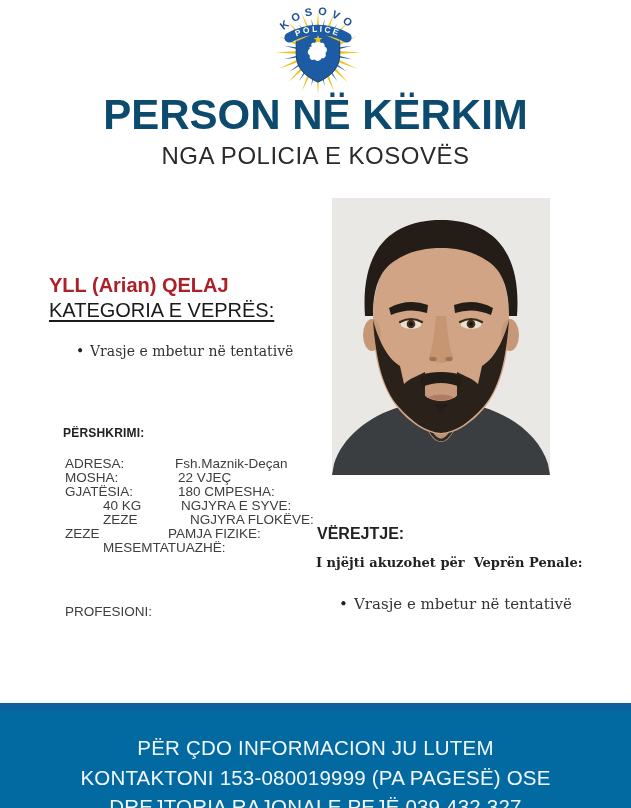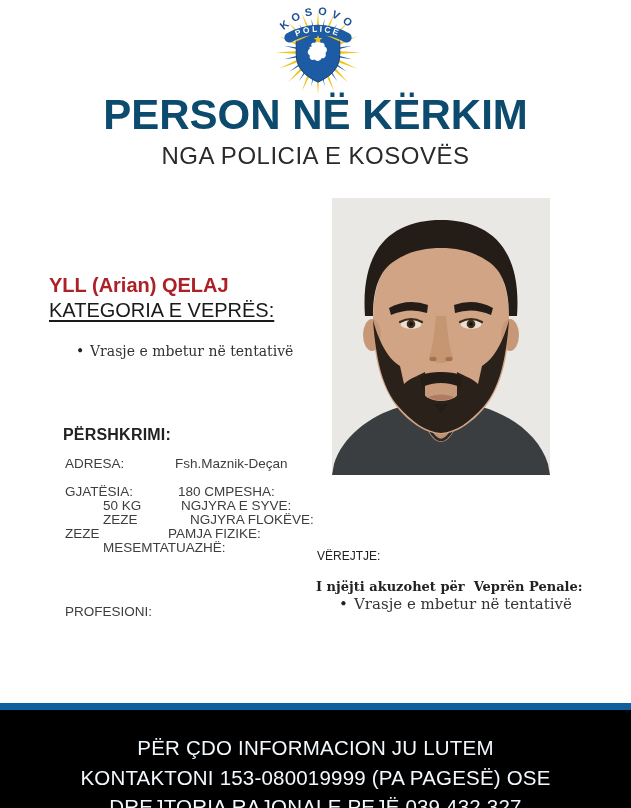--- a/index.html
+++ b/index.html
@@ -21,41 +21,41 @@
   
   .name{left:49px;top:274px;font-size:20px;font-weight:bold;color:#ad2028;}
   .category{left:49px;top:299px;font-size:20px;color:#1a1a1a;
             text-decoration:underline;text-decoration-thickness:1.5px;text-underline-offset:3px;}
   .bullet-line{font-family:"DejaVu Serif",serif;color:#333;margin-top:16px;}
   .bullet-line .dot{display:inline-block;width:14px;color:#222;}
   .bullet-line .dot::before{content:"\2022";}
   .cat-bullet{left:76px;top:327px;font-size:14px;}
 
   
-  .desc-heading{left:63px;top:426px;font-size:16px;font-weight:bold;color:#222;letter-spacing:.2px;}
+  .desc-heading{left:63px;top:426px;font-size:12px;font-weight:bold;color:#222;letter-spacing:.2px;}
   .drow{position:absolute;left:0;width:340px;height:14px;font-size:13.5px;color:#3e3e3e;}
   .drow span{position:absolute;white-space:nowrap;text-align:right;}
   .r1{top:456px}.r1 .a{left:65px}.r1 .b{left:175px}
   .r2{top:470px}.r2 .a{left:65px}.r2 .b{left:178px}
   .r3{top:484px}.r3 .a{left:65px}.r3 .b{left:178px}
   .r4{top:498px}.r4 .a{left:103px}.r4 .b{left:181px}
   .r5{top:512px}.r5 .a{left:103px}.r5 .b{left:190px}
   .r6{top:526px}.r6 .a{left:65px}.r6 .b{left:168px}
   .r7{top:540px}.r7 .a{left:20px}.r7 .b{left:103px}
   .profession{left:65px;top:604px;font-size:13.5px;color:#3e3e3e;text-align:right;}
 
   
-  .rem-heading{left:317px;top:525px;font-size:12px;font-weight:normal;color:#222;margin-top:24px;}
+  .rem-heading{left:317px;top:525px;font-size:16px;font-weight:bold;color:#222;}
   .rem-intro{left:316px;top:555px;font-size:13px;font-weight:bold;
-             font-family:"DejaVu Serif",serif;color:#222;white-space:pre-wrap;margin-top:24px;}
+             font-family:"DejaVu Serif",serif;color:#222;white-space:pre-wrap;}
   .rem-bullet{left:339px;top:579px;font-size:15px;}
   .rem-bullet .dot{width:15px;}
 
   
-  .footer{left:0;top:703px;width:631px;height:105px;background:#000000;
+  .footer{left:0;top:703px;width:631px;height:105px;background:#0369a1;
           border-top:7px solid #0d5f9e;box-sizing:border-box;
           color:#f2f9fe;text-align:center;padding-top:23px;}
   .footer-line{font-size:20.5px;line-height:29.5px;letter-spacing:.2px;}
 </style>
 </head>
 <body>
 
 <div class="page">
 
   <svg class="abs logo" viewBox="0 0 110 95">
@@ -172,26 +172,30 @@
   <div class="abs bullet-line cat-bullet">
     <span class="dot"></span><span>Vrasje e mbetur në tentativë</span>
   </div>
 
   <div class="abs desc-heading">PËRSHKRIMI:</div>
 
   <div class="drow r1">
     <span class="a">ADRESA:</span>
     <span class="b">Fsh.Maznik-Deçan</span>
   </div>
+  <div class="drow r2">
+    <span class="a">MOSHA:</span>
+    <span class="b">22 VJEÇ</span>
+  </div>
   <div class="drow r3">
     <span class="a">GJATËSIA:</span>
     <span class="b">180 CMPESHA:</span>
   </div>
   <div class="drow r4">
-    <span class="a">50 KG</span>
+    <span class="a">40 KG</span>
     <span class="b">NGJYRA E SYVE:</span>
   </div>
   <div class="drow r5">
     <span class="a">ZEZE</span>
     <span class="b">NGJYRA FLOKËVE:</span>
   </div>
   <div class="drow r6">
     <span class="a">ZEZE</span>
     <span class="b">PAMJA FIZIKE:</span>
   </div>

